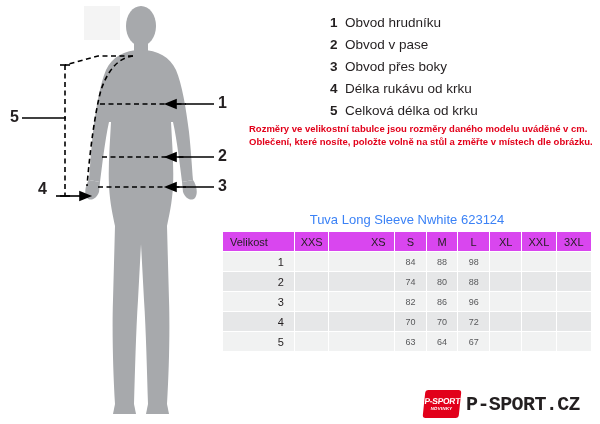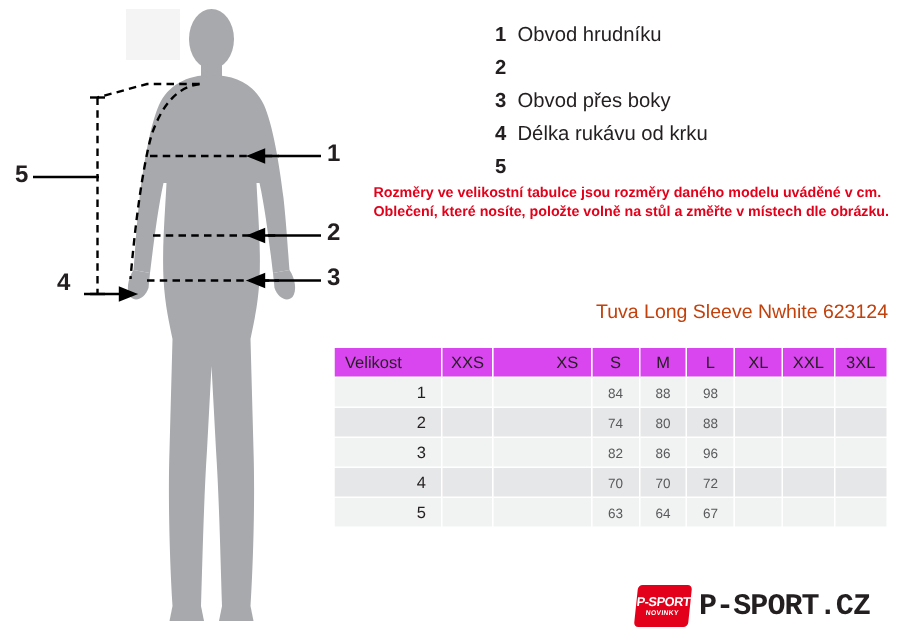--- a/index.html
+++ b/index.html
@@ -68,25 +68,25 @@
     color: #e2001a;
     font-size: 9.5px;
     font-weight: bold;
     line-height: 13px;
   }
 
   
   .product-title {
     position: absolute;
     left: 222px;
-    top: 200px;
+    top: 212px;
     width: 370px;
-    text-align: right;
+    text-align: center;
     font-size: 13px;
-    color: #c2410c;
+    color: #3b82f6;
   }
 
   
   .size-table {
     position: absolute;
     left: 222px;
     top: 231px;
     width: 370px;
     border-collapse: collapse;
     font-size: 10px;
@@ -266,31 +266,33 @@
     <div style="position:absolute;left:10px;top:108px;font-size:16px;font-weight:bold;color:#231f20;">5</div>
   </div>
 
   <div class="legend">
     <div class="legend-row">
       <span class="legend-num">1</span>
       <span class="legend-text">Obvod hrudníku</span>
     </div>
     <div class="legend-row">
       <span class="legend-num">2</span>
+      <span class="legend-text">Obvod v pase</span>
     </div>
     <div class="legend-row">
       <span class="legend-num">3</span>
       <span class="legend-text">Obvod přes boky</span>
     </div>
     <div class="legend-row">
       <span class="legend-num">4</span>
       <span class="legend-text">Délka rukávu od krku</span>
     </div>
     <div class="legend-row">
       <span class="legend-num">5</span>
+      <span class="legend-text">Celková délka od krku</span>
     </div>
   </div>
 
   <div class="note">
     <div>Rozměry ve velikostní tabulce jsou rozměry daného modelu uváděné v cm.</div>
     <div>Oblečení, které nosíte, položte volně na stůl a změřte v místech dle obrázku.</div>
   </div>
 
   <div class="product-title">Tuva Long Sleeve Nwhite 623124</div>
 

